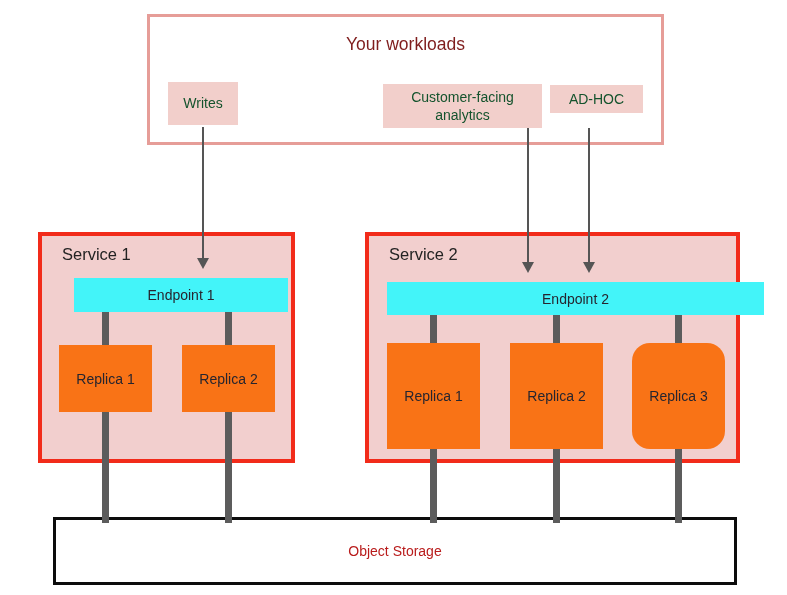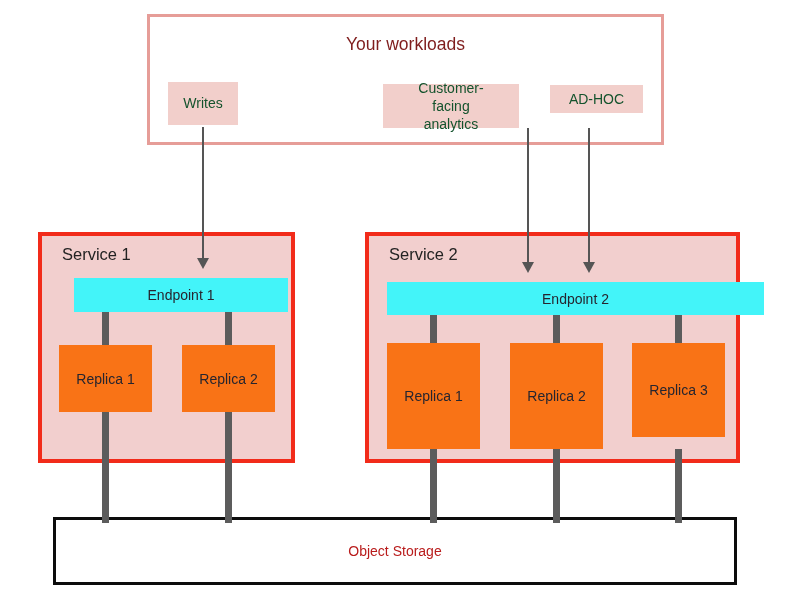--- a/index.html
+++ b/index.html
@@ -39,21 +39,21 @@
     color: #14532d;
     font-size: 14px;
     line-height: 1.3;
     display: flex;
     align-items: center;
     justify-content: center;
     text-align: center;
     box-sizing: border-box;
   }
   .chip-writes    { left: 168px; top: 82px; width: 70px;  height: 43px; }
-  .chip-analytics { left: 383px; top: 84px; width: 136px; height: 44px; padding: 0 24px; }
+  .chip-analytics { left: 383px; top: 84px; width: 159px; height: 44px; padding: 0 24px; }
   .chip-adhoc     { left: 550px; top: 85px; width: 93px;  height: 28px; }
 
   
   .arrow {
     position: absolute;
     width: 2px;
     background: #555555;
   }
   .arrow::after {
     content: "";
@@ -105,21 +105,21 @@
     display: flex;
     align-items: center;
     justify-content: center;
     font-size: 14px;
     color: #26252f;
   }
   .s1-replica-1 { left: 59px;  top: 345px; width: 93px; height: 67px; }
   .s1-replica-2 { left: 182px; top: 345px; width: 93px; height: 67px; }
   .s2-replica-1 { left: 387px; top: 343px; width: 93px; height: 106px; }
   .s2-replica-2 { left: 510px; top: 343px; width: 93px; height: 106px; }
-  .s2-replica-3 { left: 632px; top: 343px; width: 93px; height: 94px; }
+  .s2-replica-3 { left: 632px; top: 343px; width: 93px; height: 106px; border-radius: 18px; }
 
   
   .connector {
     position: absolute;
     width: 7px;
     background: #5c5c5c;
   }
   
   .c-s1-e-r1 { left: 102px; top: 312px; height: 33px; }
   .c-s1-e-r2 { left: 225px; top: 312px; height: 33px; }

